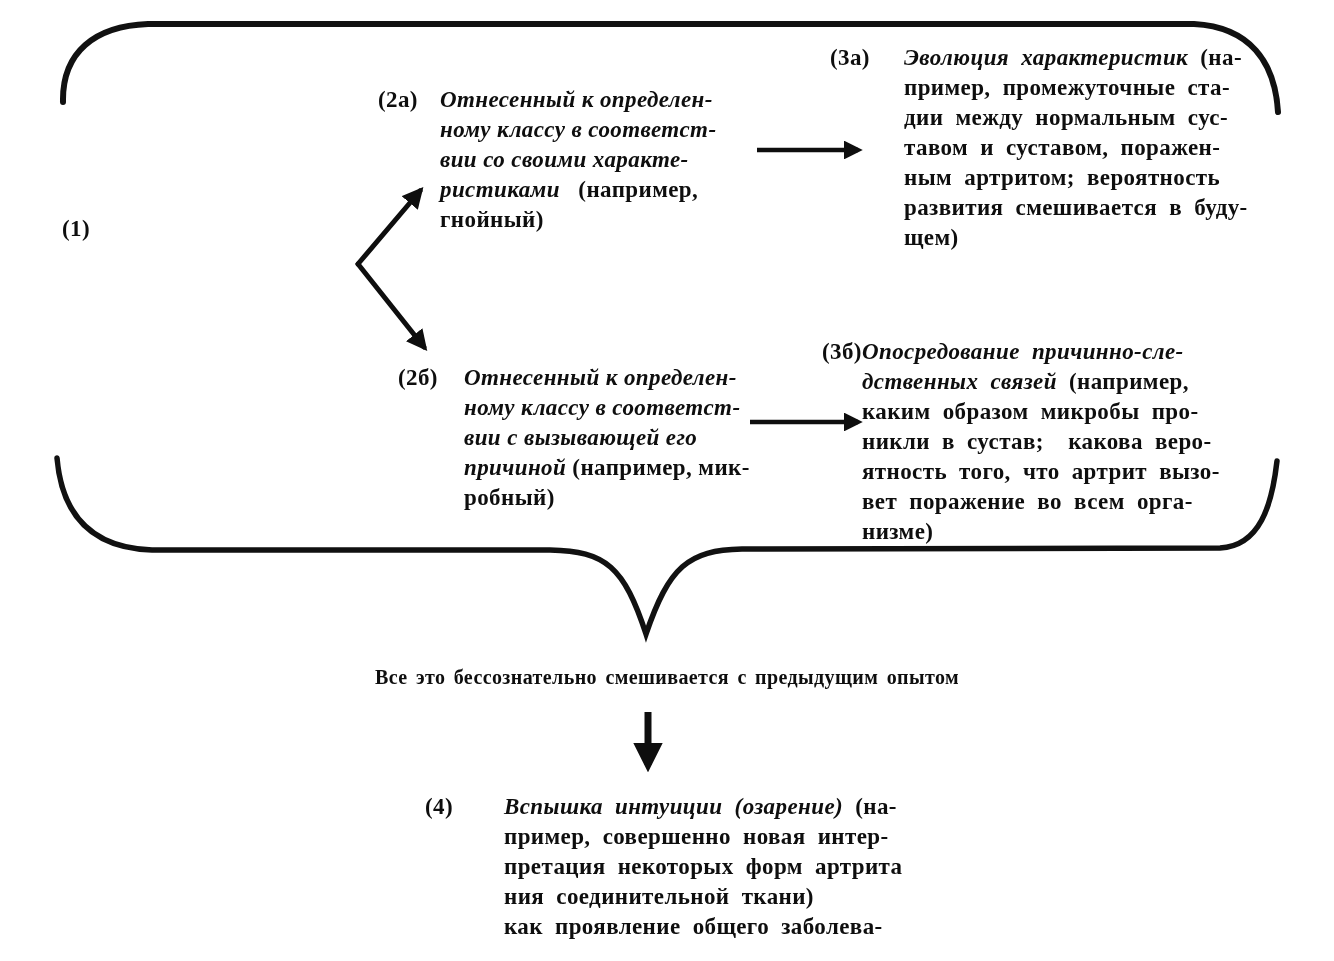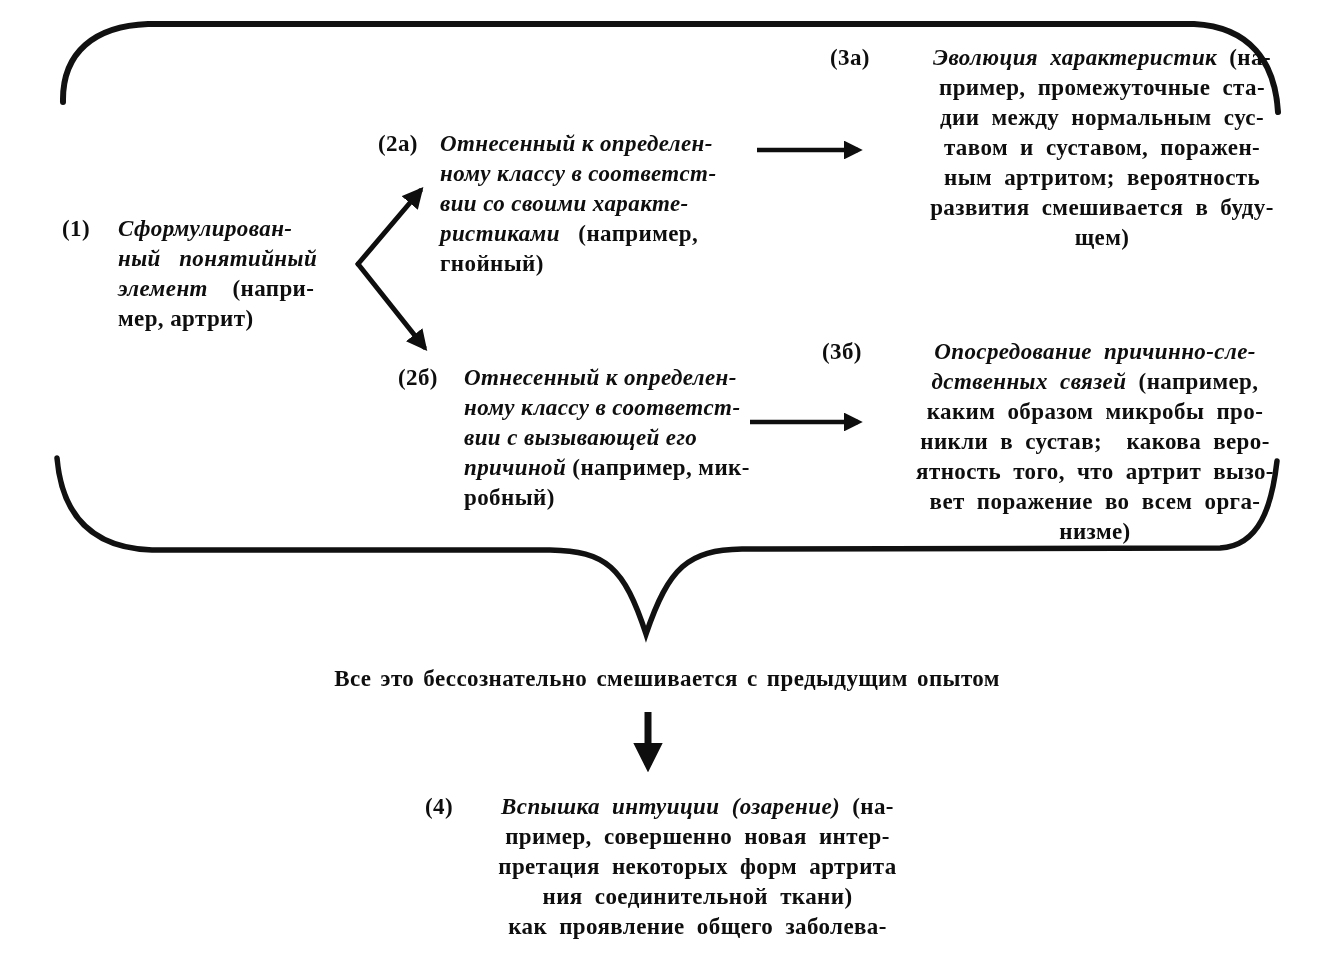--- a/index.html
+++ b/index.html
@@ -17,27 +17,27 @@
     font-weight:700;
     font-size:23px;
     line-height:30px;
     letter-spacing:0.4px;
   }
   .blabel{position:absolute;left:0;top:0;font-style:normal;}
   .btext{}
   .line{white-space:pre;}
   .it{font-style:italic;}
   .rg{font-style:normal;}
-  .wide{word-spacing:6px;text-align:center;}
+  .wide{word-spacing:6px;}
   .summary{
     position:absolute;
     left:0;top:666px;width:1334px;
     text-align:center;
     font-weight:700;
-    font-size:23px;
+    font-size:20px;
     letter-spacing:0.4px;
     word-spacing:3px;
   }
 </style>
 </head>
 <body>
 
 <div class="canvas">
 
   <svg class="overlay" width="1334" height="961" viewBox="0 0 1334 961">
@@ -53,29 +53,23 @@
 
     <line x1="358" y1="264" x2="420" y2="191" stroke="#0e0e0e" stroke-width="5" stroke-linecap="round" marker-end="url(#ah)"></line>
     <line x1="358" y1="264" x2="424" y2="347" stroke="#0e0e0e" stroke-width="5" stroke-linecap="round" marker-end="url(#ah)"></line>
     <line x1="757" y1="150" x2="858" y2="150" stroke="#0e0e0e" stroke-width="4.5" stroke-linecap="butt" marker-end="url(#ah)"></line>
     <line x1="750" y1="422" x2="858" y2="422" stroke="#0e0e0e" stroke-width="4.5" stroke-linecap="butt" marker-end="url(#ah)"></line>
     <line x1="648" y1="712" x2="648" y2="765" stroke="#0e0e0e" stroke-width="7" stroke-linecap="butt" marker-end="url(#ah)"></line>
   </svg>
 
   <div class="block" style="left:62px;top:214px;width:300px;">
     <span class="blabel">(1)</span>
-    <div class="btext" style="margin-left:56px;">
-        <div class="line"><span class="it">Сформулирован-</span></div>
-        <div class="line"><span class="it">ный   понятийный</span></div>
-        <div class="line"><span class="it">элемент</span><span class="rg">    (напри-</span></div>
-        <div class="line"><span class="rg">мер, артрит)</span></div>
-      </div>
   </div>
 
-  <div class="block" style="left:378px;top:85px;width:390px;margin-top:44px;">
+  <div class="block" style="left:378px;top:85px;width:390px;">
     <span class="blabel">(2а)</span>
     <div class="btext" style="margin-left:62px;">
         <div class="line"><span class="it">Отнесенный к определен-</span></div>
         <div class="line"><span class="it">ному классу в соответст-</span></div>
         <div class="line"><span class="it">вии со своими характе-</span></div>
         <div class="line"><span class="it">ристиками</span><span class="rg">   (например,</span></div>
         <div class="line"><span class="rg">гнойный)</span></div>
       </div>
   </div>
 
@@ -98,34 +92,34 @@
         <div class="line"><span class="rg">дии между нормальным сус-</span></div>
         <div class="line"><span class="rg">тавом и суставом, поражен-</span></div>
         <div class="line"><span class="rg">ным артритом; вероятность</span></div>
         <div class="line"><span class="rg">развития смешивается в буду-</span></div>
         <div class="line"><span class="rg">щем)</span></div>
       </div>
   </div>
 
   <div class="block wide" style="left:822px;top:337px;width:480px;">
     <span class="blabel">(3б)</span>
-    <div class="btext" style="margin-left:66px;">
+    <div class="btext" style="margin-left:40px;">
         <div class="line"><span class="it">Опосредование причинно-сле-</span></div>
         <div class="line"><span class="it">дственных связей</span><span class="rg"> (например,</span></div>
         <div class="line"><span class="rg">каким образом микробы про-</span></div>
         <div class="line"><span class="rg">никли в сустав;  какова веро-</span></div>
         <div class="line"><span class="rg">ятность того, что артрит вызо-</span></div>
         <div class="line"><span class="rg">вет поражение во всем орга-</span></div>
         <div class="line"><span class="rg">низме)</span></div>
       </div>
   </div>
 
   <div class="block wide" style="left:425px;top:792px;width:490px;">
     <span class="blabel">(4)</span>
-    <div class="btext" style="margin-left:55px;">
+    <div class="btext" style="margin-left:79px;">
         <div class="line"><span class="it">Вспышка интуиции (озарение)</span><span class="rg"> (на-</span></div>
         <div class="line"><span class="rg">пример, совершенно новая интер-</span></div>
         <div class="line"><span class="rg">претация некоторых форм артрита</span></div>
         <div class="line"><span class="rg">ния соединительной ткани)</span></div>
         <div class="line"><span class="rg">как проявление общего заболева-</span></div>
       </div>
   </div>
 
   <div class="summary">Все это бессознательно смешивается с предыдущим опытом</div>
 

